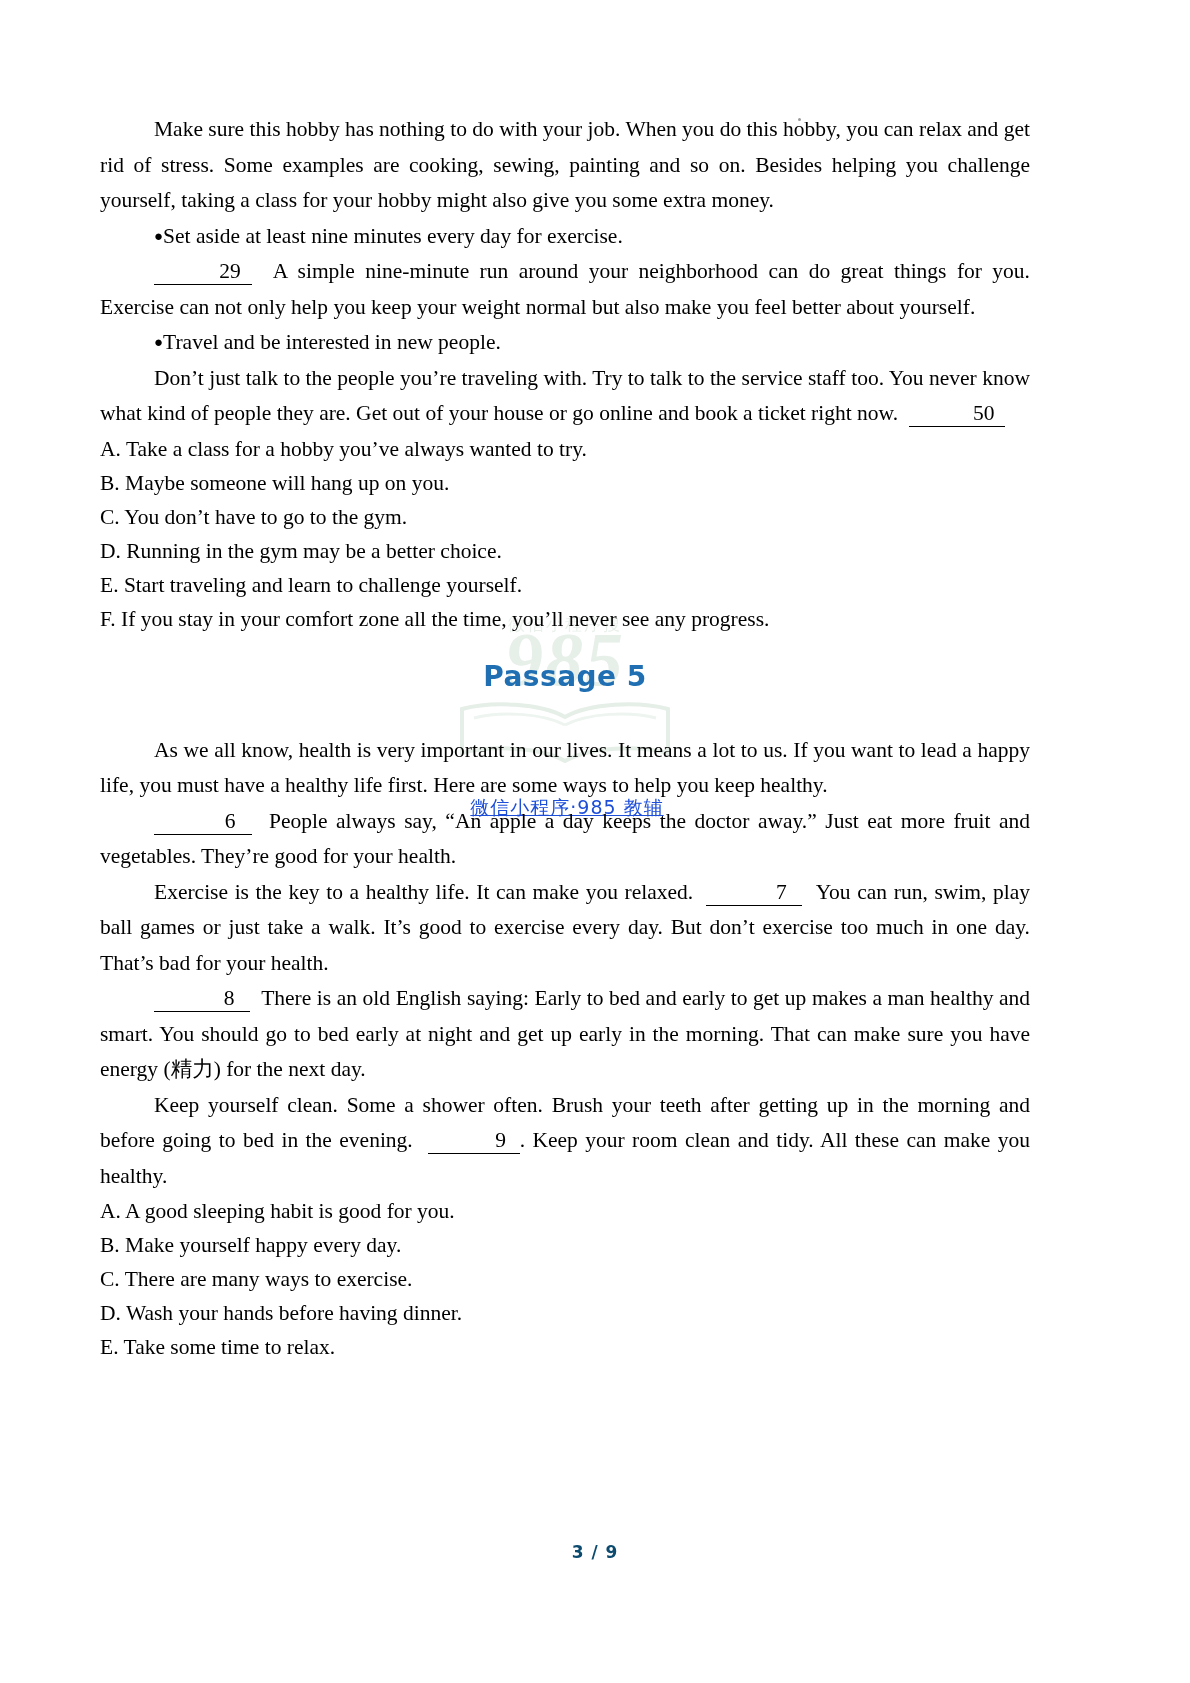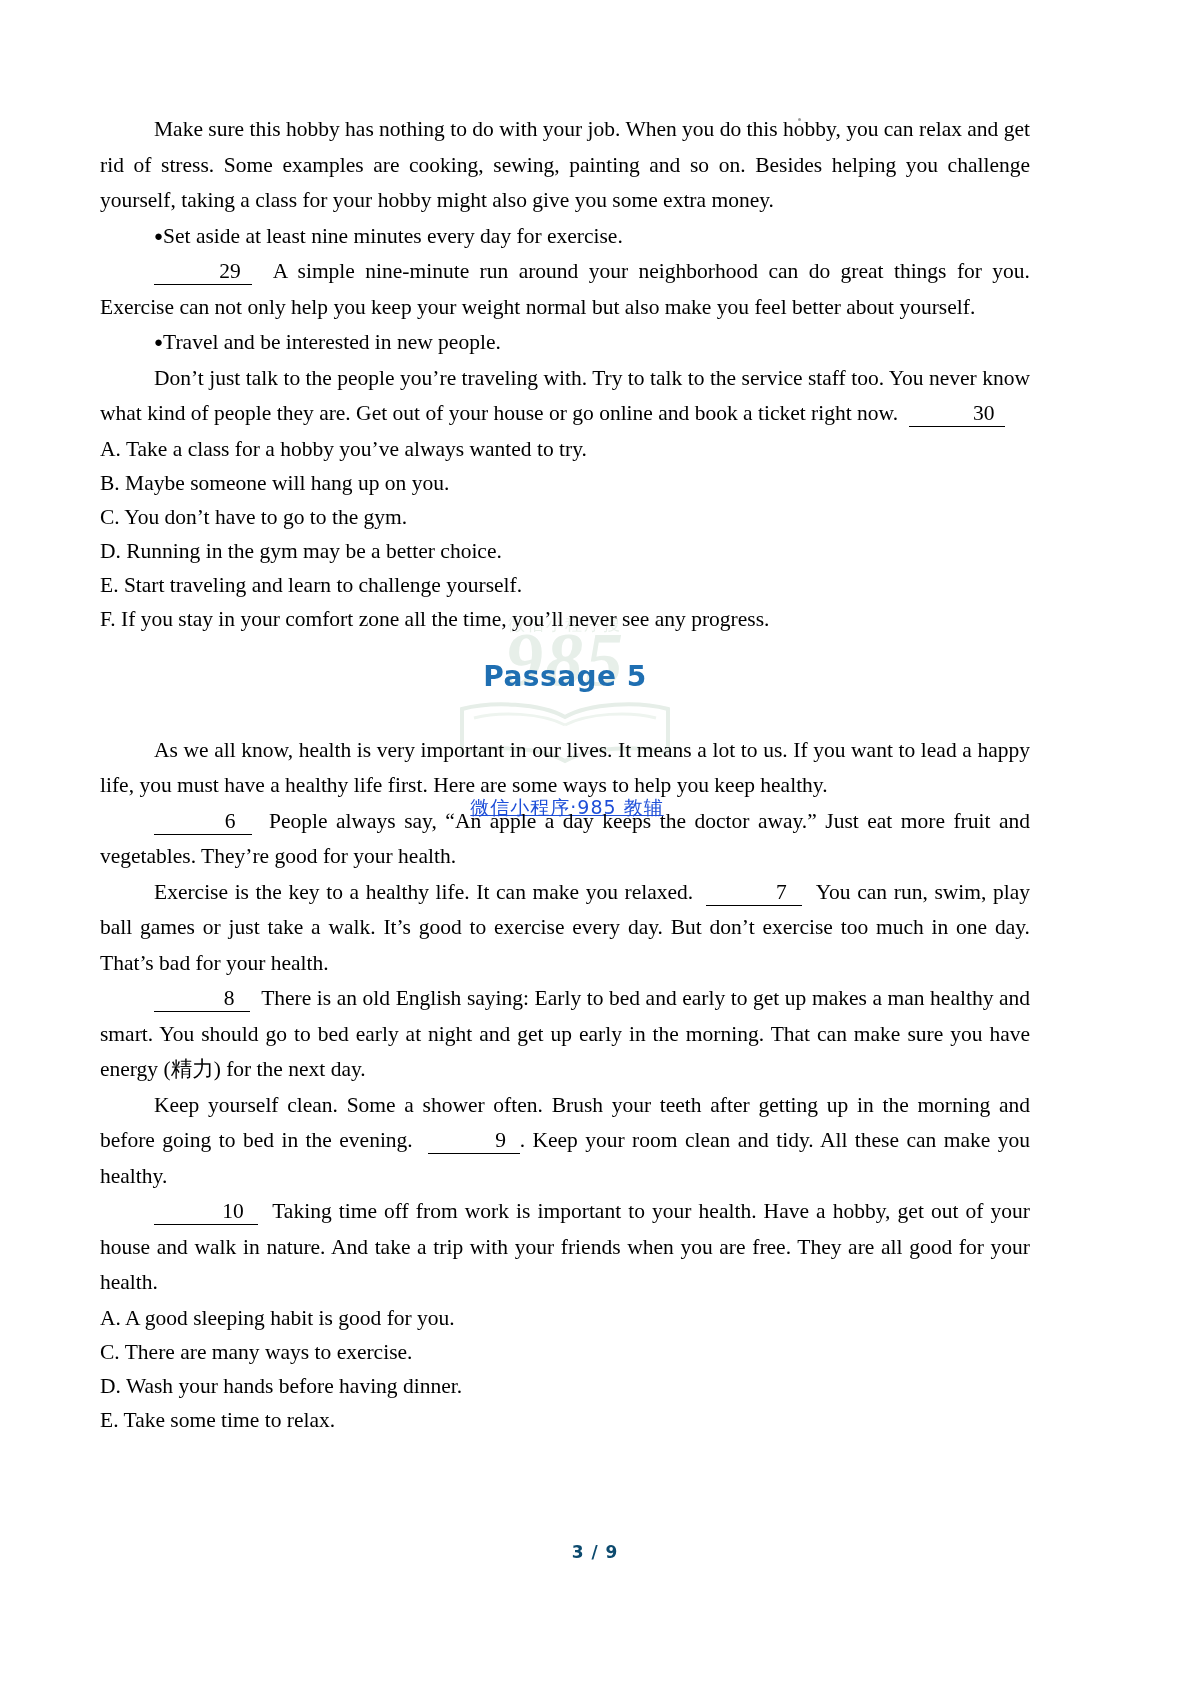--- a/index.html
+++ b/index.html
@@ -198,21 +198,21 @@
 
 
       <p class="para indent">Make sure this hobby has nothing to do with your job. When you do this hobby, you can relax and get rid of stress. Some examples are cooking, sewing, painting and so on. Besides helping you challenge yourself, taking a class for your hobby might also give you some extra money.</p>
 
       <p class="bullet-line"><span class="bullet-dot">●</span><span>Set aside at least nine minutes every day for exercise.</span></p>
 
       <p class="para indent"><span class="blank w29">29</span>&nbsp;&nbsp;<span>A simple nine-minute run around your neighborhood can do great things for you. Exercise can not only help you keep your weight normal but also make you feel better about yourself.</span></p>
 
       <p class="bullet-line"><span class="bullet-dot">●</span><span>Travel and be interested in new people.</span></p>
 
-      <p class="para indent"><span>Don’t just talk to the people you’re traveling with. Try to talk to the service staff too. You never know what kind of people they are. Get out of your house or go online and book a ticket right now.</span>&nbsp;&nbsp;<span class="blank w30">30</span></p>
+      <p class="para indent"><span>Don’t just talk to the people you’re traveling with. Try to talk to the service staff too. You never know what kind of people they are. Get out of your house or go online and book a ticket right now.</span>&nbsp;&nbsp;<span class="blank w30">50</span></p>
 
       <div>
         <p class="option">A. Take a class for a hobby you’ve always wanted to try.</p>
         <p class="option">B. Maybe someone will hang up on you.</p>
         <p class="option">C. You don’t have to go to the gym.</p>
         <p class="option">D. Running in the gym may be a better choice.</p>
         <p class="option">E. Start traveling and learn to challenge yourself.</p>
         <p class="option">F. If you stay in your comfort zone all the time, you’ll never see any progress.</p>
       </div>
     </div>
@@ -227,24 +227,24 @@
       <p class="para indent">As we all know, health is very important in our lives. It means a lot to us. If you want to lead a happy life, you must have a healthy life first. Here are some ways to help you keep healthy.</p>
 
       <p class="para indent"><span class="blank w6">6</span>&nbsp;&nbsp;<span>People always say, “An apple a day keeps the doctor away.” Just eat more fruit and vegetables. They’re good for your health.</span></p>
 
       <p class="para indent"><span>Exercise is the key to a healthy life. It can make you relaxed.</span>&nbsp;&nbsp;<span class="blank w7">7</span>&nbsp;&nbsp;<span>You can run, swim, play ball games or just take a walk. It’s good to exercise every day. But don’t exercise too much in one day. That’s bad for your health.</span></p>
 
       <p class="para indent"><span class="blank w8">8</span>&nbsp;&nbsp;<span>There is an old English saying: Early to bed and early to get up makes a man healthy and smart. You should go to bed early at night and get up early in the morning. That can make sure you have energy (精力) for the next day.</span></p>
 
       <p class="para indent"><span>Keep yourself clean. Some a shower often. Brush your teeth after getting up in the morning and before going to bed in the evening.</span>&nbsp;&nbsp;<span class="blank w9">9</span><span>. Keep your room clean and tidy. All these can make you healthy.</span></p>
 
-      <p class="para indent"><span class="blank w10">10</span>&nbsp;&nbsp;<span>Taking time off from work is important to your health. Have a hobby, get out of your house and walk in nature. And take a trip with your friends when you are free. They are all good for your health.</span></p>
 
       <div>
         <p class="option">A. A good sleeping habit is good for you.</p>
+        <p class="option">B. Make yourself happy every day.</p>
         <p class="option">C. There are many ways to exercise.</p>
         <p class="option">D. Wash your hands before having dinner.</p>
         <p class="option">E. Take some time to relax.</p>
       </div>
     </div>
   </div>
 
   <div class="footer">
     <span>3 / 9</span>
   </div>

